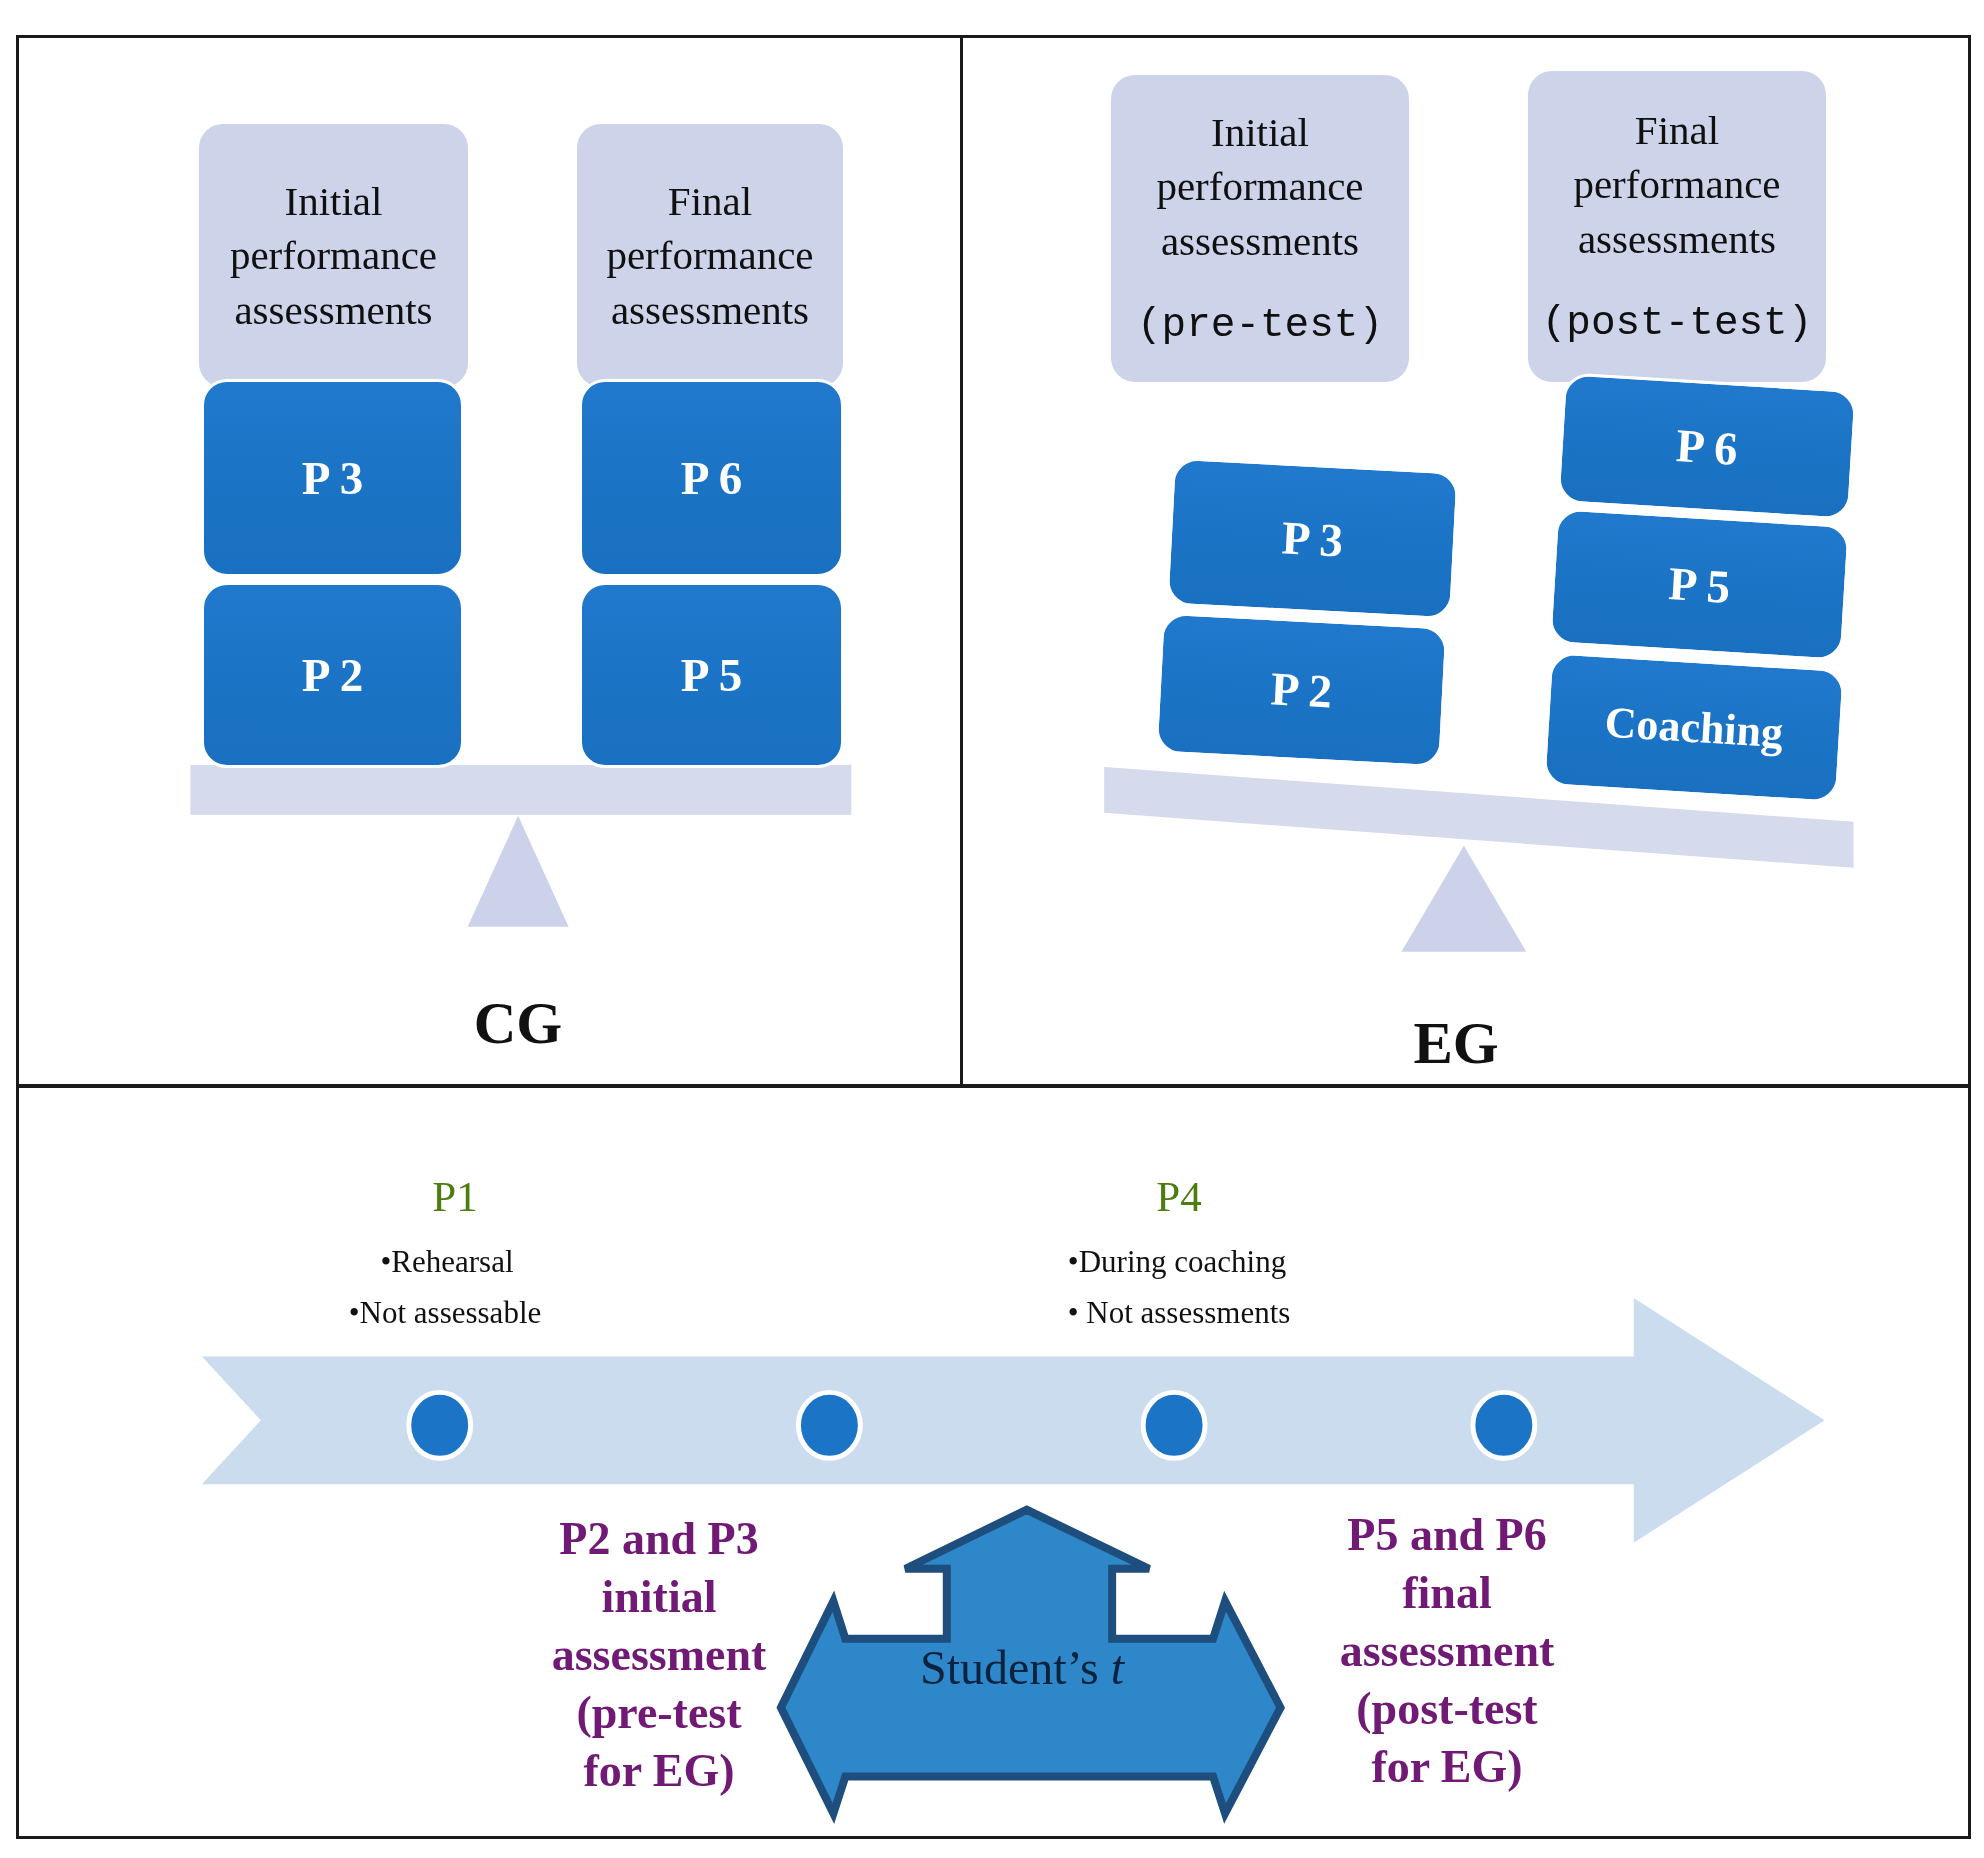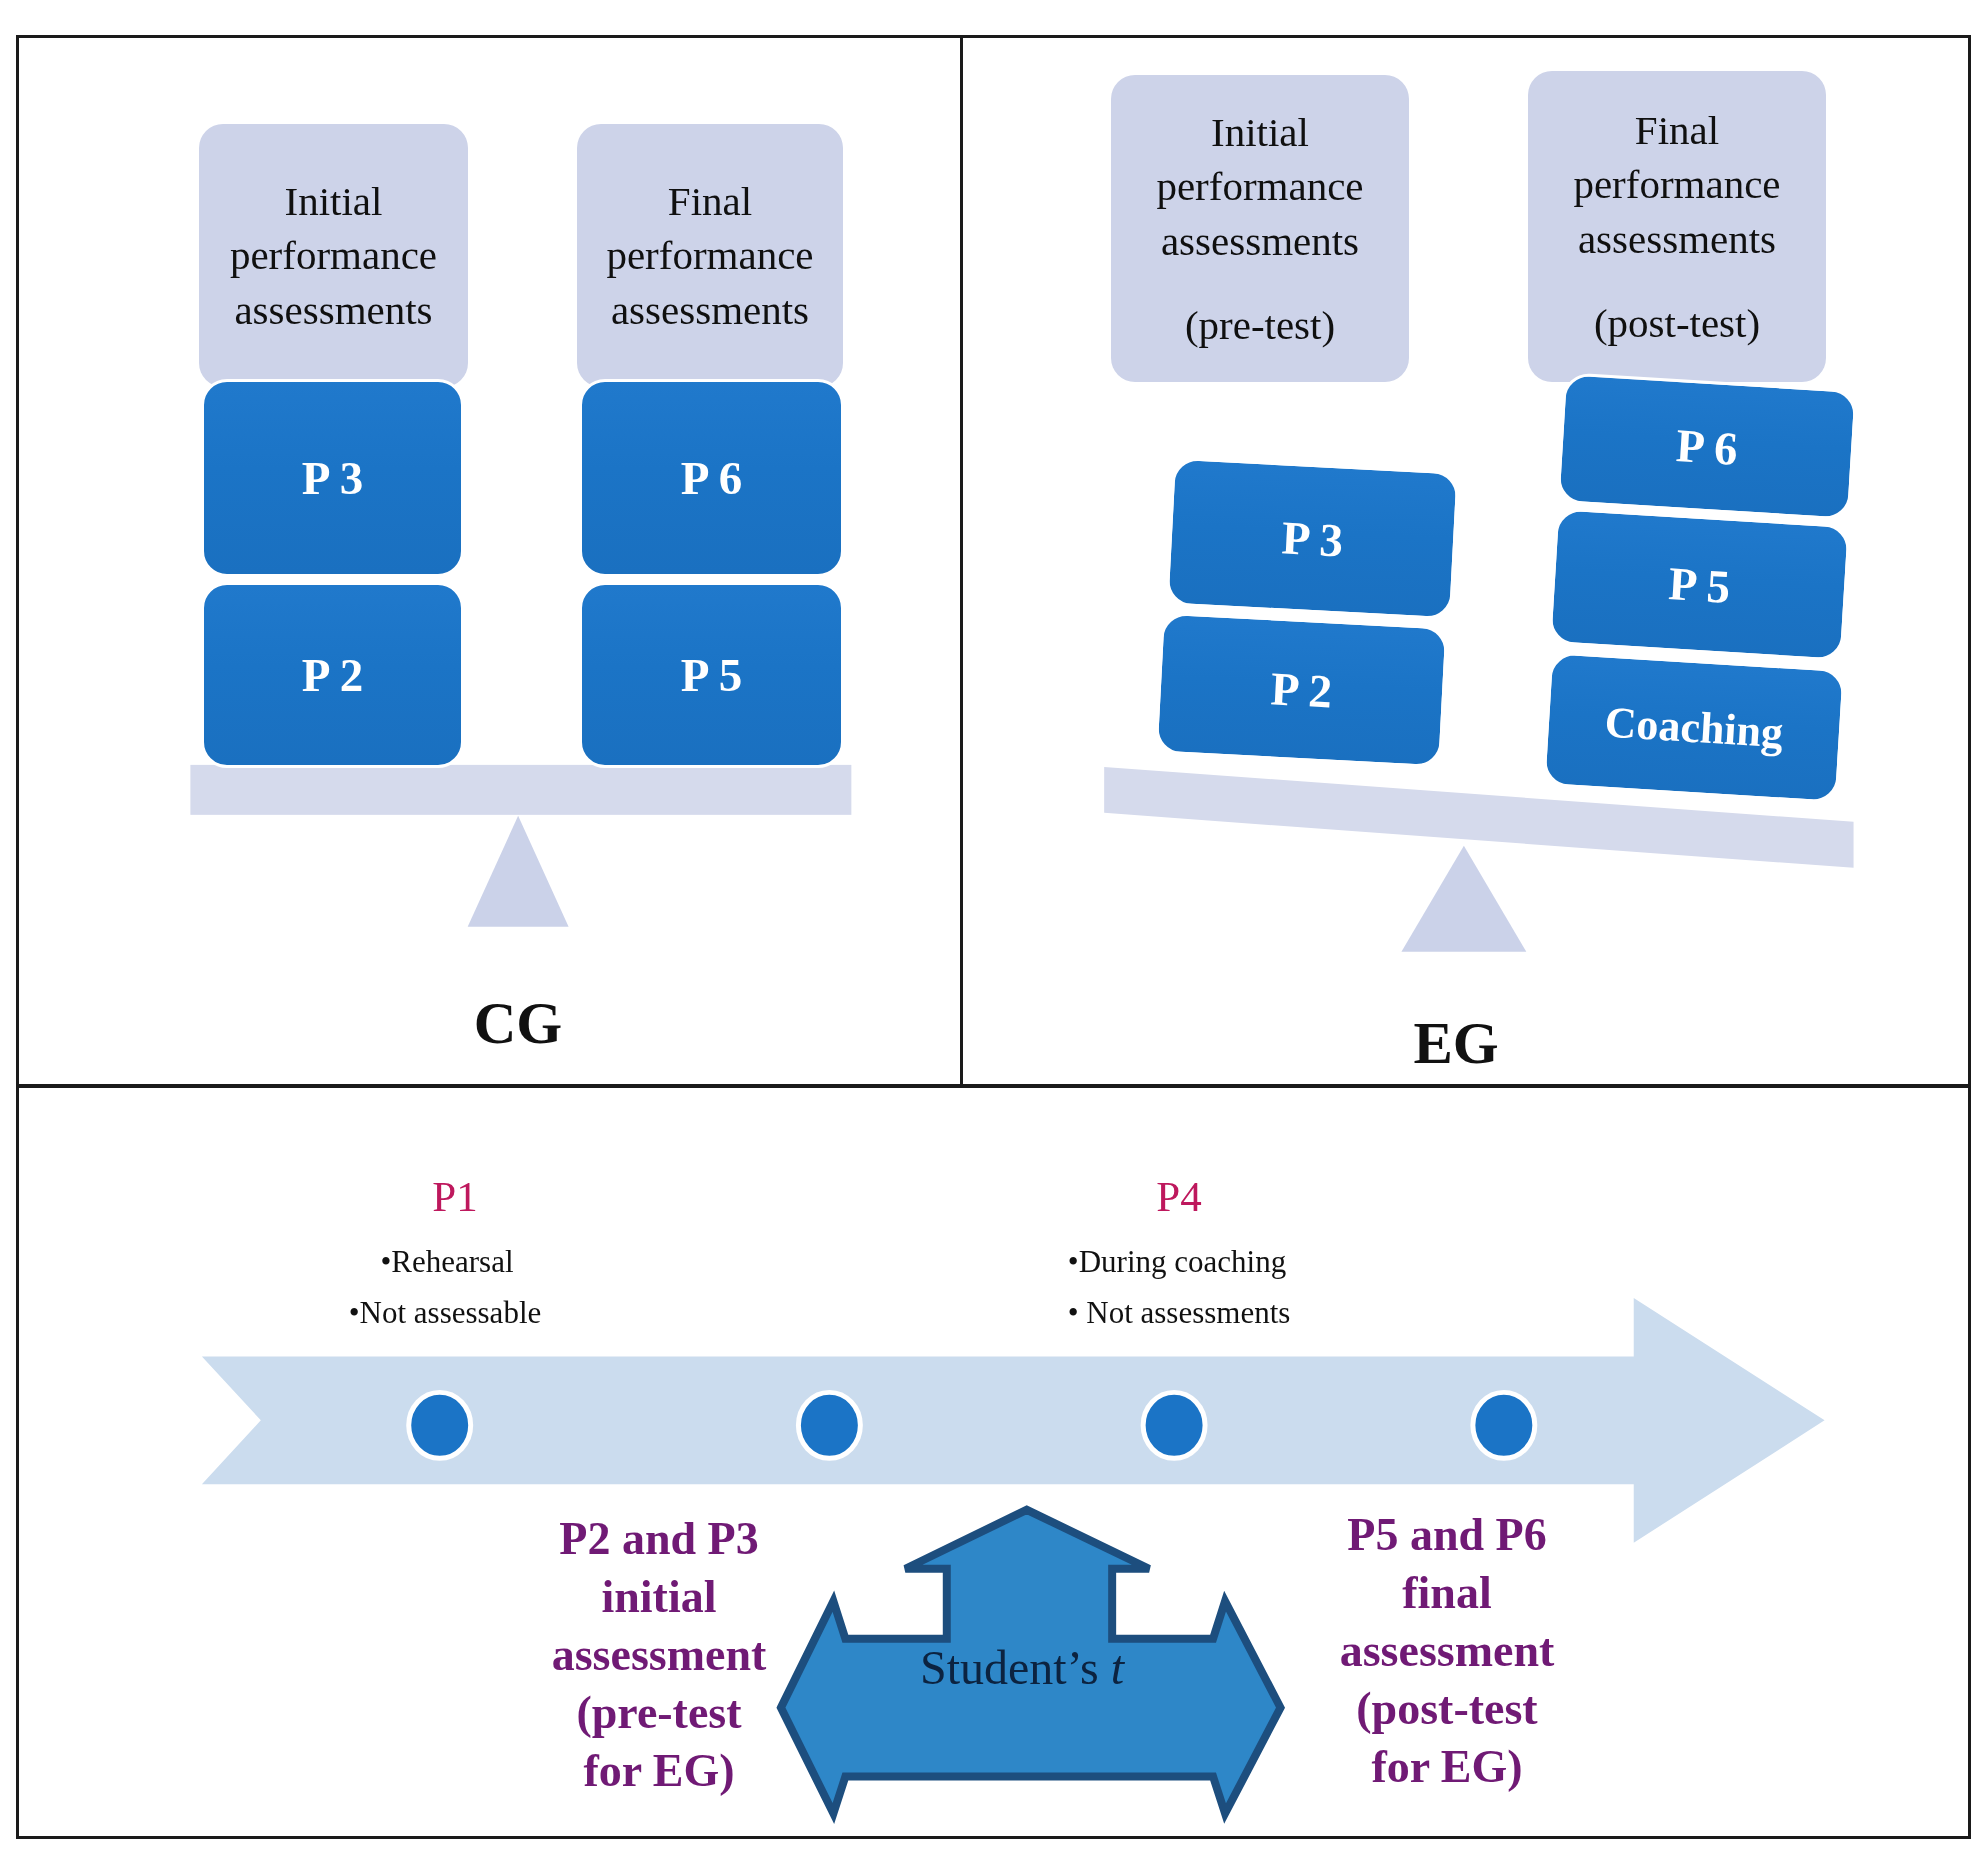--- a/index.html
+++ b/index.html
@@ -9,37 +9,37 @@
   
   .frame { position:absolute; left:16px; top:35px; width:1955px; height:1804px;
            border:3px solid #1a1a1a; box-sizing:border-box; }
   .vdivider { position:absolute; left:960px; top:35px; width:3px; height:1051px; background:#1a1a1a; }
   .hdivider { position:absolute; left:16px; top:1084px; width:1955px; height:4px; background:#1a1a1a; }
 
   
   .hdr { position:absolute; background:#CDD3E9; border-radius:24px;
          display:flex; flex-direction:column; align-items:center; justify-content:center;
          font-size:41px; line-height:1.32; color:#101010; text-align:center; }
-  .hdr .sub { margin-top:30px; }
+  .hdr .sub { margin-top:30px;font-family:Liberation Mono, monospace; }
 
   
   .pbox { position:absolute; background:linear-gradient(180deg,#2079CC 0%,#1B74C6 45%,#1A70C0 100%);
           border:3.5px solid #fff; border-radius:26px; box-sizing:content-box;
           display:flex; align-items:center; justify-content:center;
           color:#fff; font-weight:bold; font-size:47px; }
   .pbox.small-label { font-size:44px; }
 
   svg.overlay { position:absolute; left:0; top:0; }
 
   
   .big-label { position:absolute; transform:translateX(-50%); font-weight:bold;
                font-size:59px; color:#111; }
 
   
-  .tl-title  { position:absolute; transform:translateX(-50%); font-size:43px; color:#be185d; }
+  .tl-title  { position:absolute; transform:translateX(-50%); font-size:43px; color:#4d7c0f; }
   .tl-bullet { position:absolute; transform:translateX(-50%); font-size:31px; color:#111; white-space:nowrap; }
   .tl-block  { position:absolute; transform:translateX(-50%); text-align:center;
                font-weight:bold; font-size:46px; line-height:58px; color:#701a75; white-space:nowrap; }
   .arrow-text { position:absolute; transform:translate(-50%,-50%); font-size:48px;
                 color:#0C2340; white-space:nowrap; }
   .arrow-text .it { font-style:italic; }
 </style>
 </head>
 <body>
 

